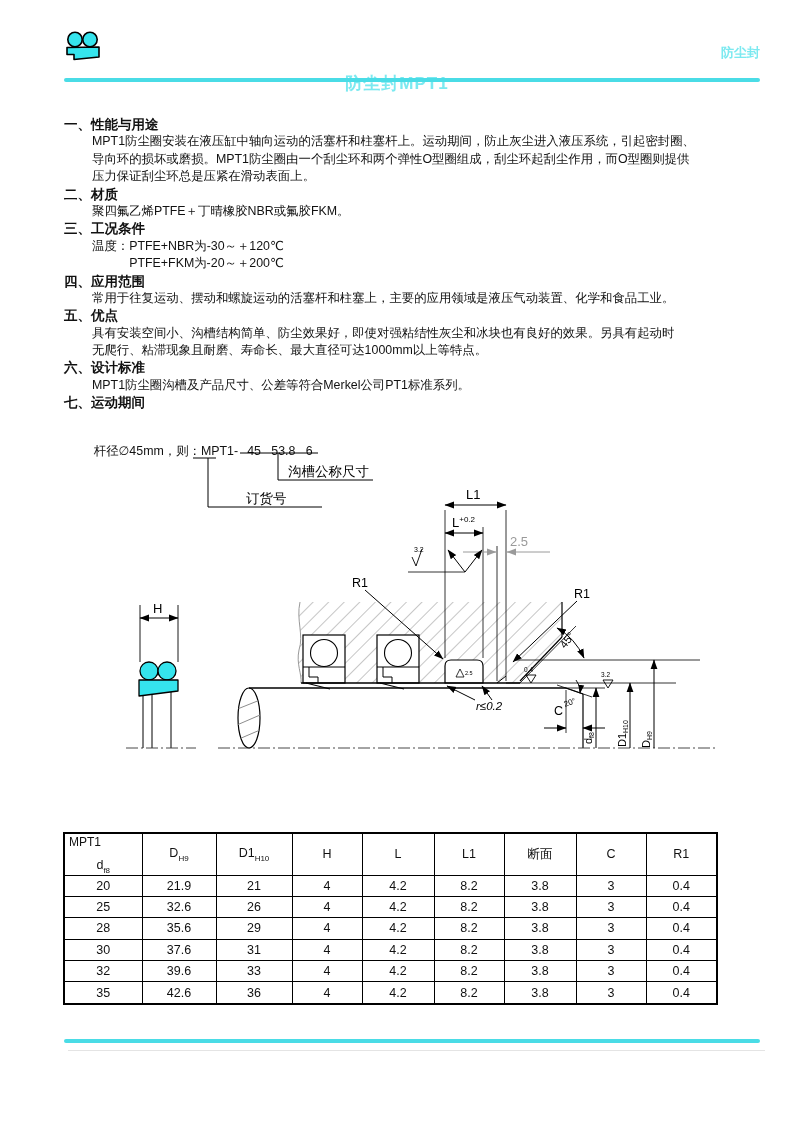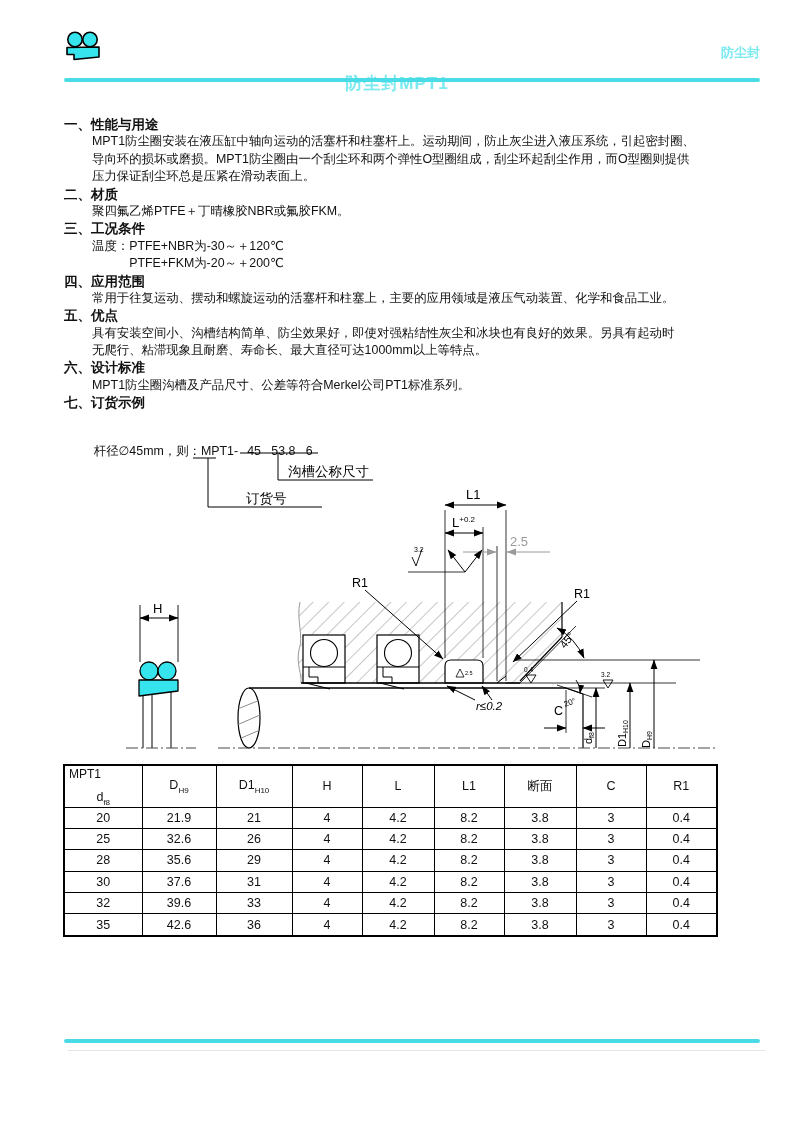--- a/index.html
+++ b/index.html
@@ -13,21 +13,21 @@
   #rule-top{top:78px;}
   #rule-bottom{top:1039px;}
   #rule-bottom-faint{position:absolute;left:68px;top:1050px;width:697px;height:1px;background:#e4e4e4;}
   
   #sections{position:absolute;left:64px;top:116px;width:700px;}
   .sec-h{font-weight:bold;font-size:13.5px;height:17.4px;line-height:17.4px;white-space:pre;}
   .sec-l{padding-left:28px;font-size:12.4px;height:17.4px;line-height:17.4px;white-space:pre;}
   #order-line{position:absolute;left:80px;top:429px;font-size:12.4px;white-space:pre;}
   #order-line .vals{margin-left:9px;}
   
-  #spec-table{position:absolute;left:63px;top:764px;border-collapse:collapse;table-layout:fixed;}
+  #spec-table{position:absolute;left:63px;top:832px;border-collapse:collapse;table-layout:fixed;}
   #spec-table td,#spec-table th{border:1px solid #000;font-size:12.5px;text-align:center;
       padding:0;height:20.4px;font-weight:normal;white-space:nowrap;}
   #spec-table thead th{height:40px;}
   #spec-table{border:2px solid #000;}
   th.c1{position:relative;}
   .c1top{position:absolute;top:1px;left:4px;font-size:12px;}
   .c1bot{display:block;margin-top:24px;font-size:12.5px;}
   sub{font-size:8px;}
   svg text{font-family:"Liberation Sans","DejaVu Sans",sans-serif;}
 </style>
@@ -55,21 +55,21 @@
       <div class="sec-h">三、工况条件</div>
       <div class="sec-l">温度：PTFE+NBR为-30～＋120℃</div>
       <div class="sec-l">　　　PTFE+FKM为-20～＋200℃</div>
       <div class="sec-h">四、应用范围</div>
       <div class="sec-l">常用于往复运动、摆动和螺旋运动的活塞杆和柱塞上，主要的应用领域是液压气动装置、化学和食品工业。</div>
       <div class="sec-h">五、优点</div>
       <div class="sec-l">具有安装空间小、沟槽结构简单、防尘效果好，即使对强粘结性灰尘和冰块也有良好的效果。另具有起动时</div>
       <div class="sec-l">无爬行、粘滞现象且耐磨、寿命长、最大直径可达1000mm以上等特点。</div>
       <div class="sec-h">六、设计标准</div>
       <div class="sec-l">MPT1防尘圈沟槽及产品尺寸、公差等符合Merkel公司PT1标准系列。</div>
-      <div class="sec-h">七、订货示例</div>
+      <div class="sec-h">七、运动期间</div>
     </div>
 
   <div id="order-line">
     <span>杆径∅45mm，则：MPT1-</span><span class="vals">45   53.8   6</span>
   </div>
 
   <svg style="position:absolute;left:60px;top:450px" width="710" height="350" viewBox="0 0 710 350">
     <defs>
       <marker id="ar" viewBox="0 0 10 10" refX="9" refY="5" markerWidth="10" markerHeight="10" orient="auto-start-reverse">
         <path d="M0,1.6 L9.5,5 L0,8.4 Z" fill="#000"></path>

